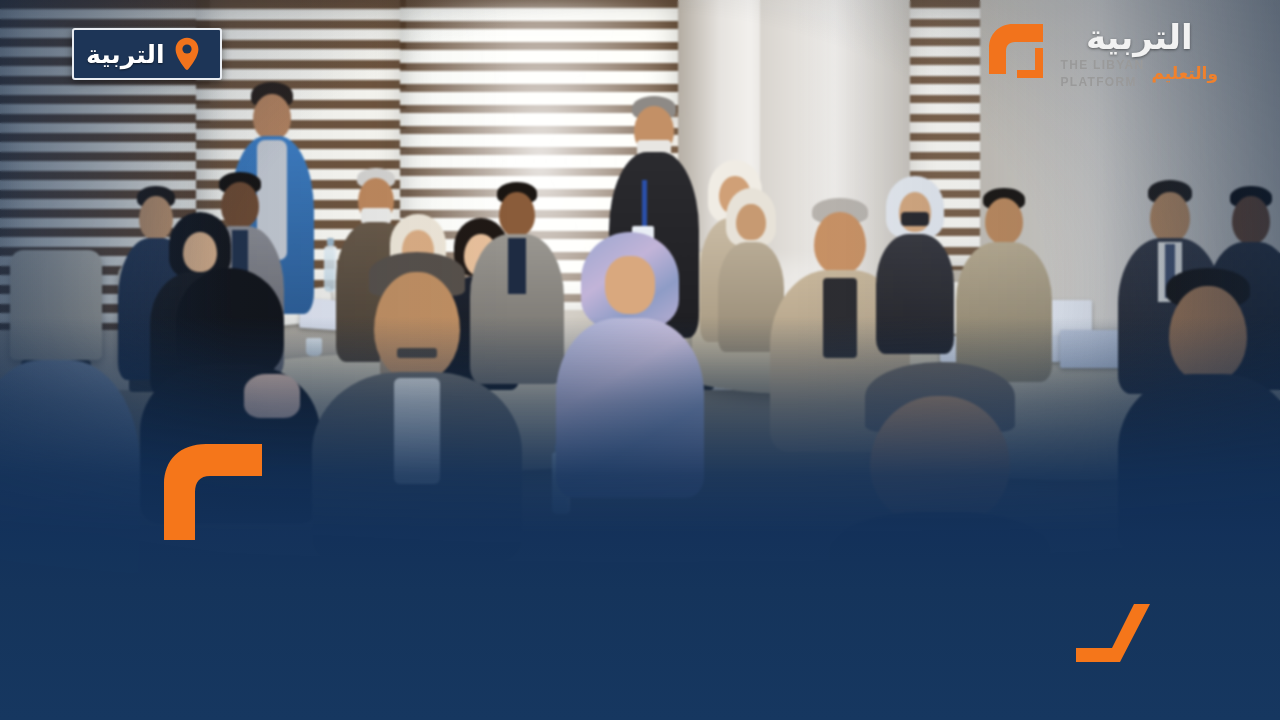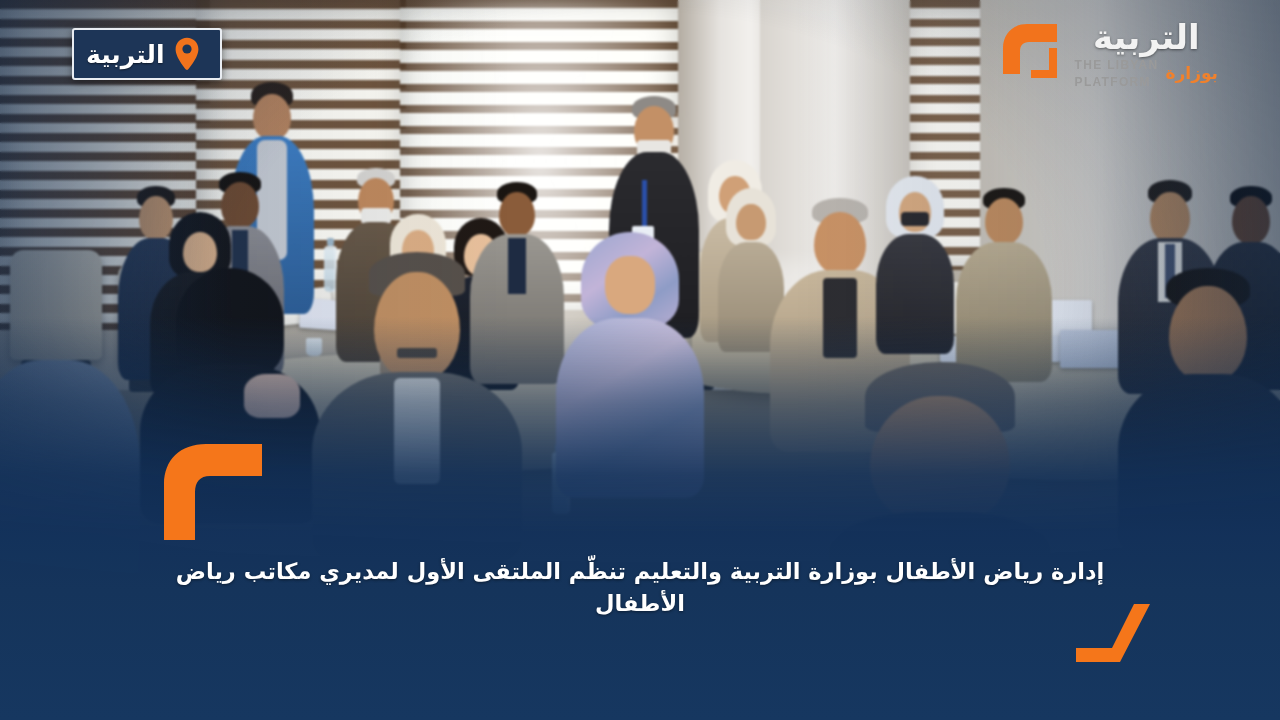--- a/index.html
+++ b/index.html
@@ -416,36 +416,35 @@
       <path d="M13 0.8C6.6 0.8 1.6 5.8 1.6 12.2c0 8.3 9.4 19.2 10.4 20.3.5.6 1.5.6 2 0 1-1.1 10.4-12 10.4-20.3C24.4 5.8 19.4.8 13 .8z" fill="#f2731c"></path>
       <circle cx="13" cy="12" r="4.6" fill="#1d3557"></circle>
     </svg>
     <span class="loc-text">التربية</span>
   </div>
 
   <div class="logo">
     <div class="logo-txt">
       <div class="logo-main">التربية</div>
       <div class="logo-sub-row">
-        <span class="logo-sub-ar">بوزارة</span>
+        <span class="logo-sub-ar">والتعليم</span>
         <span class="logo-sub-en">
           <span>THE LIBYAN</span><br>
           <span>PLATFORM</span>
         </span>
       </div>
     </div>
     <svg class="logo-mark" viewBox="0 0 72 74">
       <path d="M8 56 V30 C8 16 18 6 32 6 H62 V24 H34 C28 24 25 27.5 25 33 V56 Z" fill="#f2731c"></path>
       <path d="M62 30 V60 H36 V52 H54 V30 Z" fill="#f2731c"></path>
     </svg>
   </div>
 
   <svg class="brk-tl" viewBox="0 0 108 100">
     <path d="M6 100 V44 C6 20 22 4 48 4 H104 V36 H52 C42 36 37 42 37 52 V100 Z" fill="#f5761a"></path>
   </svg>
 
   <svg class="brk-br" viewBox="0 0 84 62">
     <path d="M58 0 H74 L44 58 H0 V44 H36 Z" fill="#f5761a"></path>
   </svg>
 
-  <div class="caption">إدارة رياض الأطفال بوزارة التربية والتعليم تنظّم الملتقى الأول لمديري مكاتب رياض الأطفال</div>
 
 </div>
 
 </body></html>

